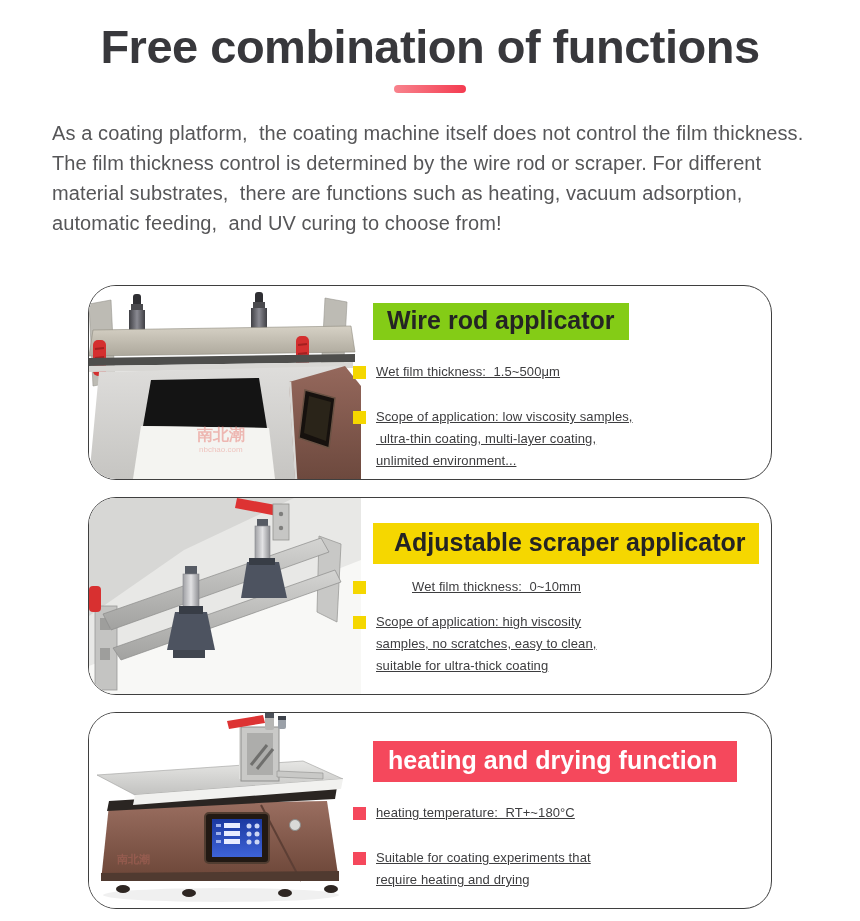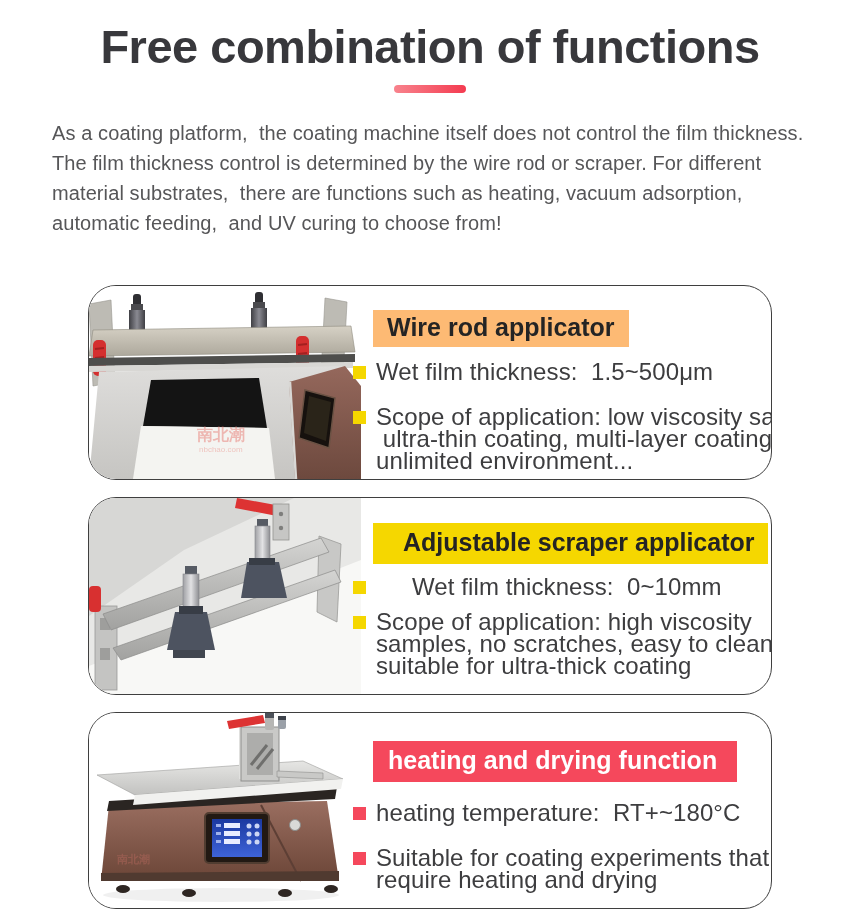--- a/index.html
+++ b/index.html
@@ -24,35 +24,35 @@
     border:1px solid #3f3f3f;border-radius:28px;overflow:hidden;
   }
   #card-0{top:285px;height:193px;}
   #card-1{top:497px;height:196px;}
   #card-2{top:712px;height:195px;}
   .photo{position:absolute;left:0;top:0;}
   .sec-title{
     position:absolute;left:284px;display:inline-block;
     font-weight:bold;white-space:nowrap;
   }
-  #card-0 .sec-title{top:24px;font-size:25px;padding:3px 14px 5px 14px;background:#fdba74;color:#242424;}
-  #card-1 .sec-title{top:25px;font-size:25px;padding:5px 13px 7px 30px;background:#f5d700;color:#242424;}
+  #card-0 .sec-title{top:17px;font-size:25px;padding:3px 14px 5px 14px;background:#84cc16;color:#242424;}
+  #card-1 .sec-title{top:25px;font-size:25px;padding:5px 13px 7px 21px;background:#f5d700;color:#242424;}
   #card-2 .sec-title{top:28px;font-size:25px;padding:5px 20px 7px 15px;background:#f5485c;color:#ffffff;}
   .bullets{position:absolute;left:264px;}
   #card-0 .bullets{top:75px;}
   #card-1 .bullets{top:78px;}
   #card-2 .bullets{top:81px;margin-top:8px;}
   .bullet{display:flex;align-items:flex-start;}
   #card-0 .bullet:first-child{margin-bottom:23px;}
   #card-1 .bullet:first-child{margin-bottom:13px;gap:36px;}
   #card-2 .bullet:first-child{margin-bottom:23px;}
   .sq{width:13px;height:13px;flex:none;margin:5px 10px 0 0;}
   .sq.yellow{background:#f5d700;}
   .sq.red{background:#f5485c;}
-  .txt{font-size:24px;line-height:22px;color:#3d3d3f;white-space:pre;letter-spacing:0.1px;}
+  .txt{font-size:13px;line-height:22px;color:#3d3d3f;white-space:pre;letter-spacing:0.1px;text-decoration:underline;}
 </style>
 </head>
 <body>
 
 <div class="page-title">Free combination of functions</div>
 <div class="underline-pill"></div>
 <div class="intro">As a coating platform,  the coating machine itself does not control the film thickness.
 The film thickness control is determined by the wire rod or scraper. For different
 material substrates,  there are functions such as heating, vacuum adsorption,
 automatic feeding,  and UV curing to choose from!</div>

